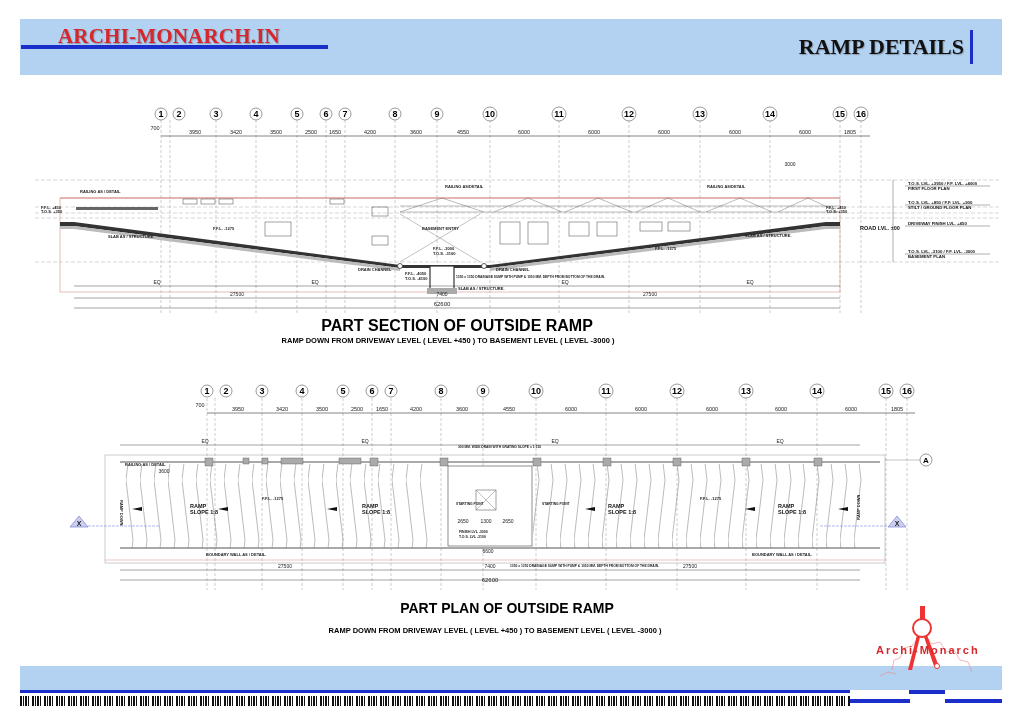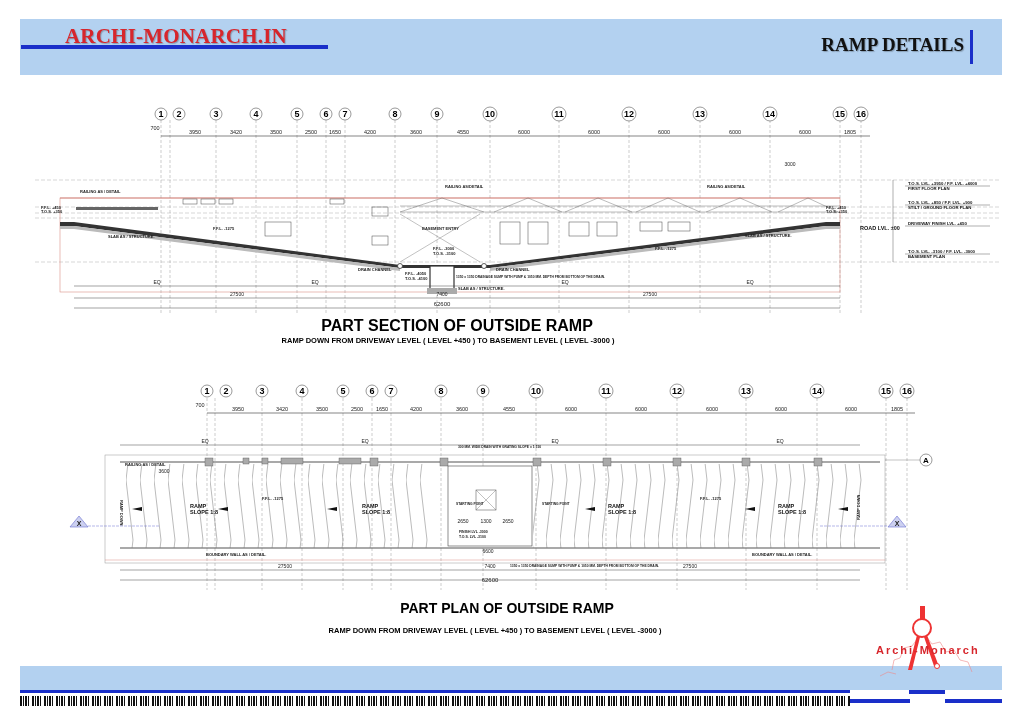--- a/index.html
+++ b/index.html
@@ -1,20 +1,20 @@
 <!DOCTYPE html>
 <html><head>
 <meta charset="utf-8">
 <style>
   html,body{margin:0;padding:0;background:#fff;}
   body{width:1024px;height:724px;position:relative;overflow:hidden;font-family:"Liberation Sans",sans-serif;}
   .hdr{position:absolute;left:20px;top:19px;width:982px;height:56px;background:#b3d1f0;}
-  .brand{position:absolute;left:65px;top:24px;font-family:"Liberation Serif",serif;font-weight:bold;font-size:21px;color:#d7262c;letter-spacing:0.2px;text-shadow:1px 1px 1px rgba(0,0,0,0.25);}
+  .brand{position:absolute;left:58px;top:24px;font-family:"Liberation Serif",serif;font-weight:bold;font-size:21px;color:#d7262c;letter-spacing:0.2px;text-shadow:1px 1px 1px rgba(0,0,0,0.25);}
   .brand-line{position:absolute;left:21px;top:45px;width:307px;height:4px;background:#1a2fc9;}
-  .title{position:absolute;right:60px;top:34px;font-family:"Liberation Serif",serif;font-weight:bold;font-size:19px;color:#111;text-shadow:1px 1px 1px rgba(0,0,0,0.25);}
+  .title{position:absolute;right:60px;top:34px;font-family:"Liberation Serif",serif;font-weight:bold;font-size:22px;color:#111;text-shadow:1px 1px 1px rgba(0,0,0,0.25);}
   .title-bar{position:absolute;left:970px;top:30px;width:3px;height:34px;background:#1a2fc9;}
   .drawing{position:absolute;left:0;top:0;}
   .footer{position:absolute;left:20px;top:666px;width:982px;height:24px;background:#b3d1f0;}
   .foot-line{position:absolute;left:20px;top:690px;width:830px;height:3px;background:#1a2fc9;}
   .barcode{position:absolute;left:20px;top:696px;width:830px;height:10px;
     background:repeating-linear-gradient(90deg,#111 0 2px,#fff 2px 3px,#111 3px 4px,#fff 4px 5px,#111 5px 7px,#fff 7px 8px,#111 8px 9px,#fff 9px 12px);}
   .logo{position:absolute;left:860px;top:600px;width:160px;height:110px;}
   .logo-text{position:absolute;left:876px;top:644px;font-weight:bold;font-size:11px;letter-spacing:2px;color:#d7262c;}
   .lb1{position:absolute;left:850px;top:699px;width:60px;height:4px;background:#1a2fc9;}
   .lb2{position:absolute;left:909px;top:690px;width:36px;height:4px;background:#1a2fc9;}

